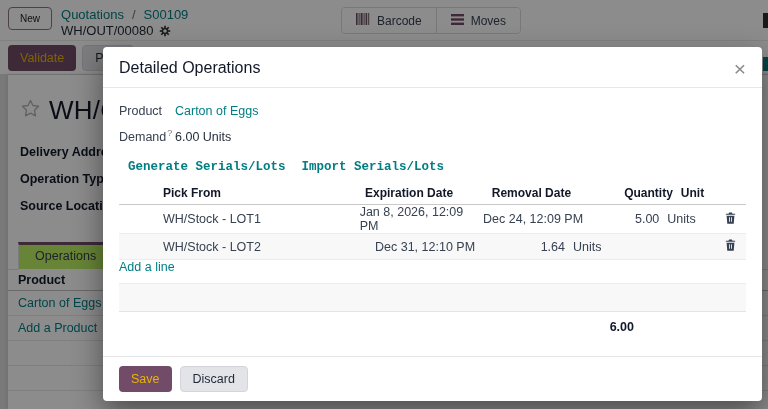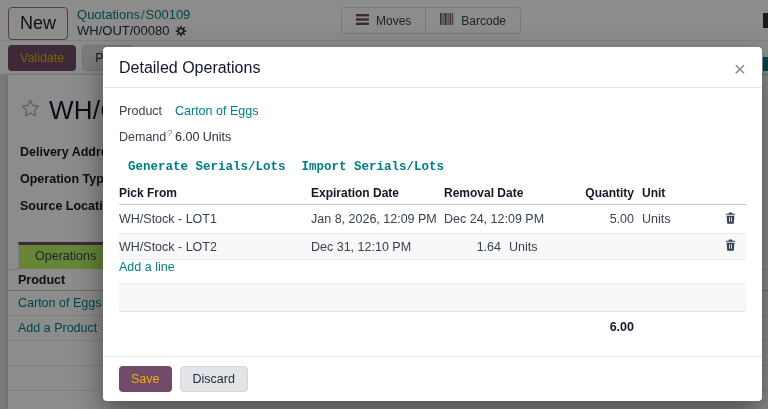--- a/index.html
+++ b/index.html
@@ -4,23 +4,23 @@
 <style>
   * { margin:0; padding:0; box-sizing:border-box; }
   html,body { width:768px; height:409px; overflow:hidden; background:#fff;
     font-family:"Liberation Sans", sans-serif; }
   .page { position:absolute; inset:0; background:#e9e9e9; }
 
   
   .topbar { position:absolute; top:0; left:0; right:0; height:40px; background:#fff;
     display:flex; align-items:flex-start; padding:7px 0 0 8px; }
   .btn-new { background:#fff; border:1px solid #8f7586; border-radius:4px; color:#222;
-    font-size:18px; padding:5px 11px; margin-right:9px; cursor:pointer; }
+    font-size:10px; padding:5px 11px; margin-right:9px; cursor:pointer; }
   .crumbs { display:flex; flex-direction:column; line-height:1.25; font-size:13px; }
-  .crumb-line1 { display:flex; gap:1px; }
+  .crumb-line1 { display:flex; gap:8px; }
   .crumb-link { color:#017E84; cursor:pointer; }
   .crumb-sep { color:#6b7280; }
   .crumb-line2 { display:flex; align-items:center; gap:5px; color:#1f2937; font-weight:500; }
   .gear { display:inline-flex; }
   .smart-group { position:absolute; left:341px; top:7px; display:flex; background:#fff;
     border:1px solid #d8dadd; border-radius:4px; overflow:hidden; }
   .smart-btn { display:flex; align-items:center; gap:7px; padding:5px 14px; font-size:12px;
     color:#374151; background:#fff; border:none; cursor:pointer; }
   .smart-btn + .smart-btn { border-left:1px solid #d8dadd; }
   .sliver-dark { position:absolute; right:0; top:13px; width:5px; height:15px; background:#2f2f33; }
@@ -68,21 +68,21 @@
   .field-value { color:#1f2937; }
   .help-sup { font-size:9px; color:#877e8c; vertical-align:super; margin-left:1px; }
   .lot-links { display:flex; gap:16px; margin:16px 0 12px 9px;font-family:Liberation Mono, monospace; }
   .lot-link { color:#017E84; font-weight:700; font-size:12.5px; cursor:pointer; }
 
   .t-head { display:flex; align-items:flex-end; font-size:12px; font-weight:700; color:#111827;
     padding-bottom:4px; border-bottom:1px solid #c9c9c9; }
   .t-row { display:flex; align-items:center; height:29px; border-bottom:1px solid #ececec;
     font-size:12.5px; color:#374151; }
   .t-row.alt { background:#f8f8f8; height:26px; }
-  .c-pick { width:192px; } .c-exp { width:133px; } .c-rem { width:110px; }
+  .c-pick { width:212px;margin-left:44px; } .c-exp { width:133px; } .c-rem { width:110px; }
   .c-qty { width:80px; text-align:right; } .c-unit { width:68px; padding-left:8px; }
   .c-del { flex:1; text-align:right; padding-right:8px; }
   .del-btn { background:none; border:none; cursor:pointer; color:#374151; padding:2px; }
   .add-line-row { height:24px; display:flex; border-bottom:1px solid #ececec; }
   .add-line { color:#017E84; font-size:12.5px; cursor:pointer; }
   .empty-row { height:28px; background:#f8f8f8; border-bottom:1px solid #e4e4e4; }
   .total-row { display:flex; padding-top:8px; font-size:12.5px; }
   .total-spacer { width:435px; }
   .total-val { width:80px; text-align:right; font-weight:700; color:#111827; }
 
@@ -116,40 +116,40 @@
                 <line x1="5.2" y1="10.8" x2="3" y2="13"></line>
             </g>
             <circle cx="8" cy="8" r="3.4" fill="#fff" stroke="#333" stroke-width="2"></circle>
           </svg>
         </span>
       </div>
     </div>
     <div class="smart-group">
       <button class="smart-btn">
         <span>
-          <svg width="13" height="11" viewBox="0 0 13 11">
-            <rect x="0" y="0" width="13" height="2.4" fill="#714B67"></rect>
-            <rect x="0" y="4.3" width="13" height="2.4" fill="#714B67"></rect>
-            <rect x="0" y="8.6" width="13" height="2.4" fill="#714B67"></rect>
-          </svg>
-        </span>
-        <span>Moves</span>
-      </button>
-      <button class="smart-btn">
-        <span>
           <svg width="14" height="12" viewBox="0 0 14 12">
             <rect x="0" y="0" width="1.6" height="12" fill="#6b5260"></rect>
             <rect x="2.6" y="0" width="1" height="12" fill="#6b5260"></rect>
             <rect x="4.6" y="0" width="2" height="12" fill="#6b5260"></rect>
             <rect x="7.6" y="0" width="1" height="12" fill="#6b5260"></rect>
             <rect x="9.6" y="0" width="1.6" height="12" fill="#6b5260"></rect>
             <rect x="12.2" y="0" width="1" height="12" fill="#6b5260"></rect>
           </svg>
         </span>
         <span>Barcode</span>
+      </button>
+      <button class="smart-btn">
+        <span>
+          <svg width="13" height="11" viewBox="0 0 13 11">
+            <rect x="0" y="0" width="13" height="2.4" fill="#714B67"></rect>
+            <rect x="0" y="4.3" width="13" height="2.4" fill="#714B67"></rect>
+            <rect x="0" y="8.6" width="13" height="2.4" fill="#714B67"></rect>
+          </svg>
+        </span>
+        <span>Moves</span>
       </button>
     </div>
     <div class="sliver-dark"></div>
   </div>
 
   <div class="actionbar">
     <button class="btn-primary">Validate</button>
     <button class="btn-secondary">Print</button>
   </div>
   <div class="sliver-teal"></div>

